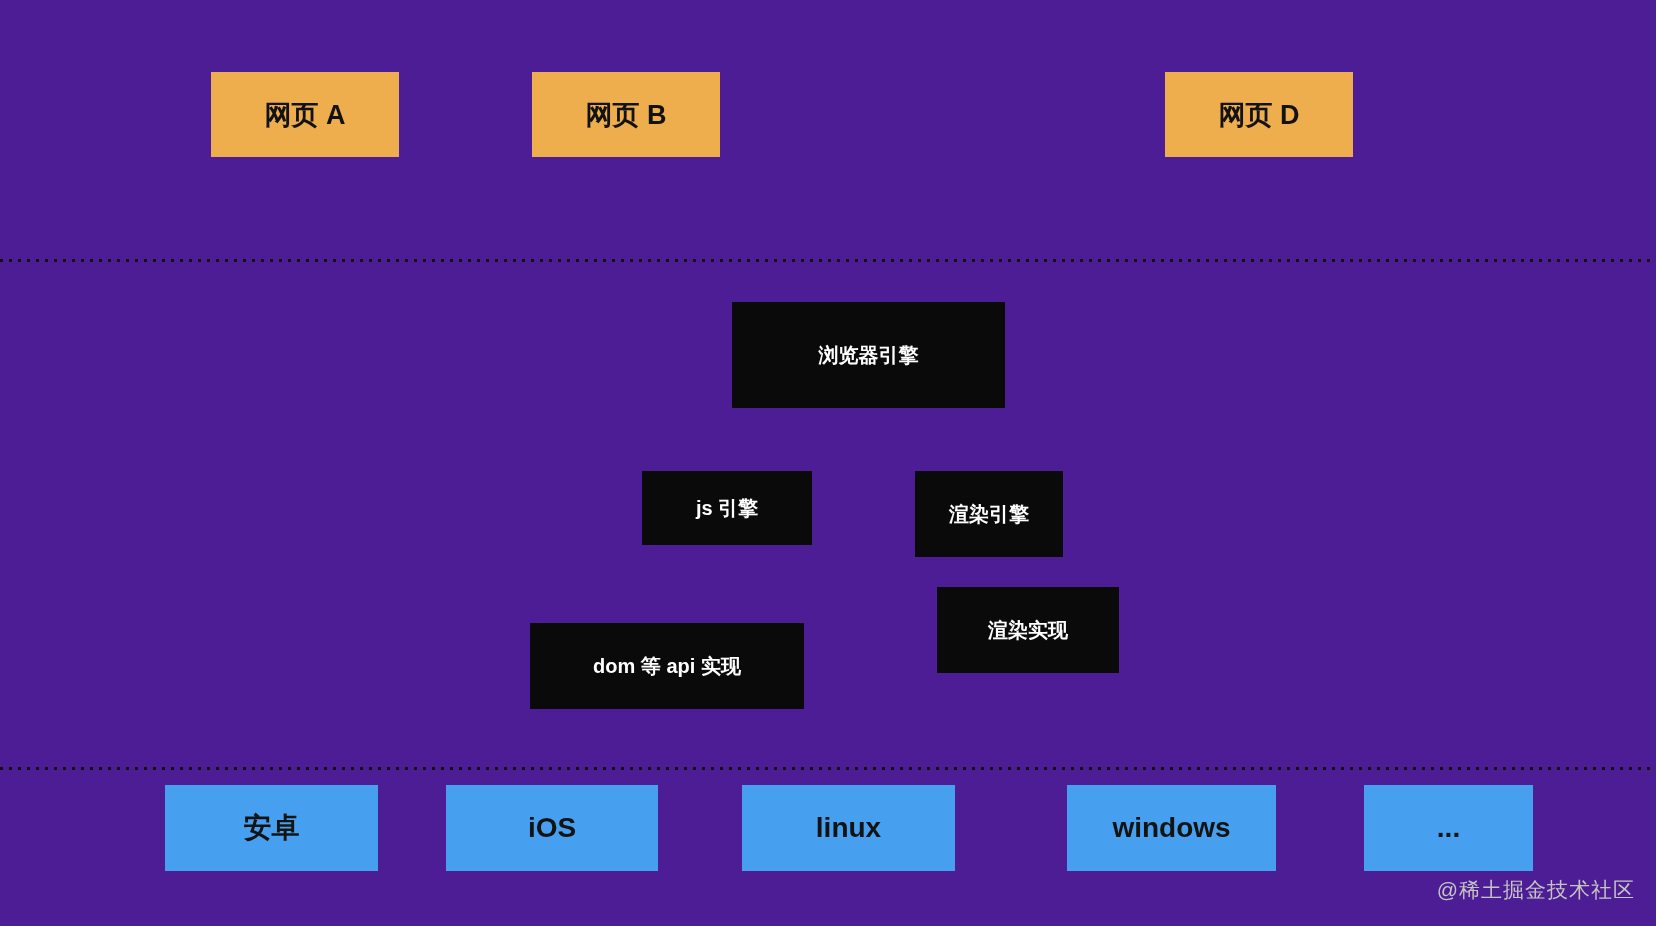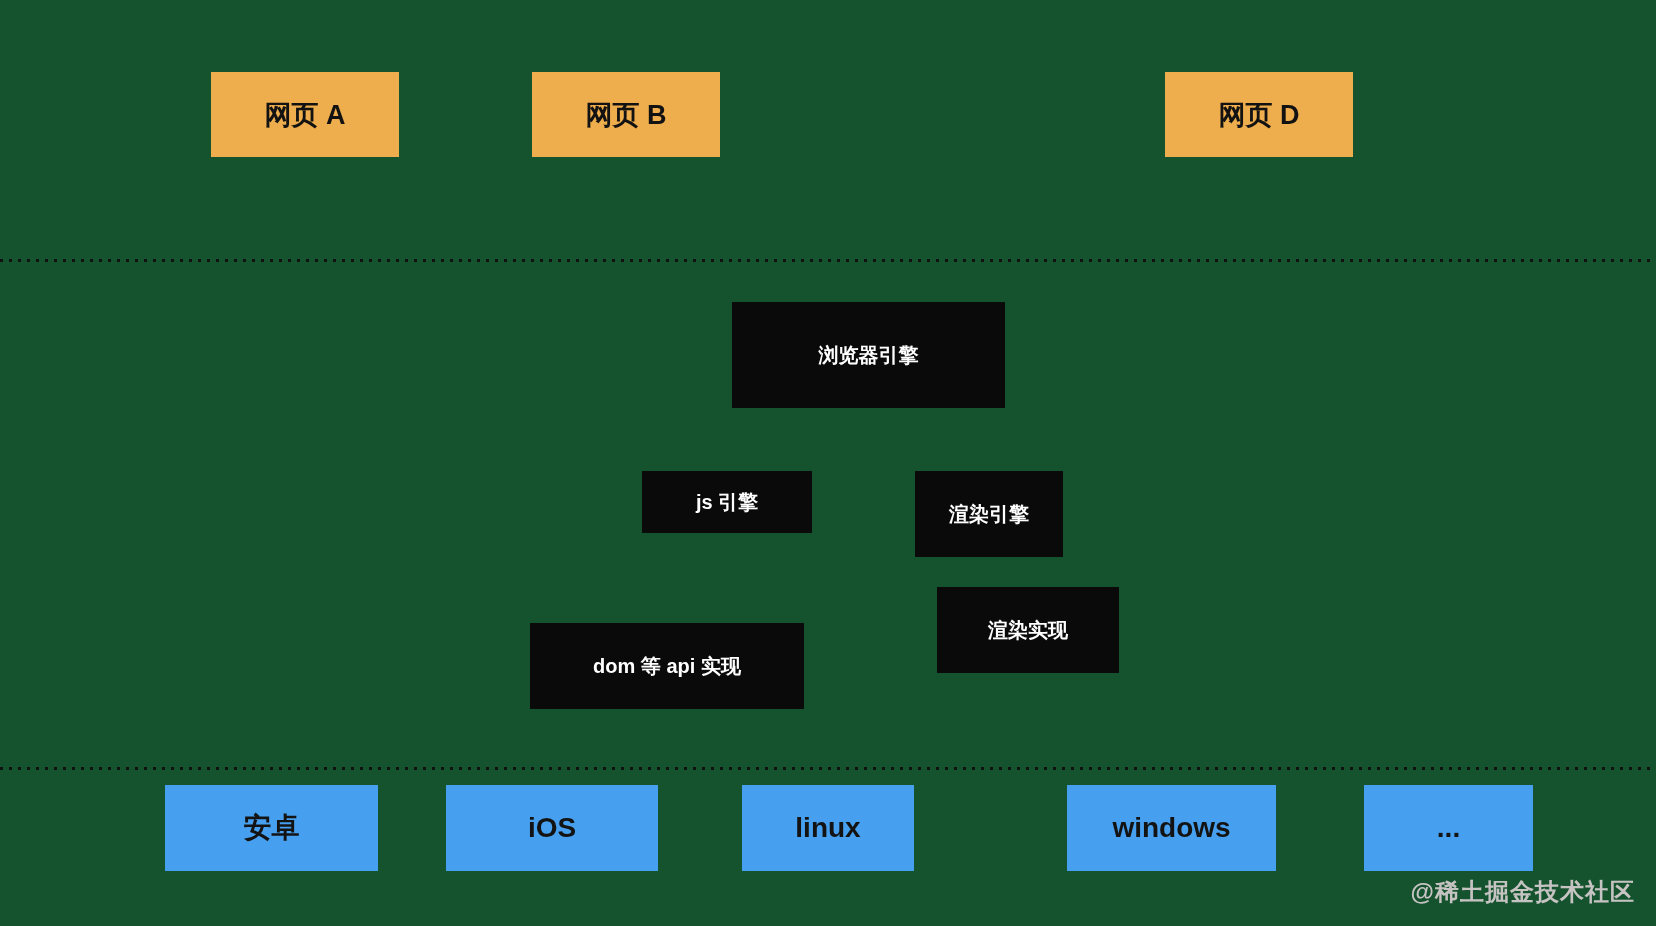--- a/index.html
+++ b/index.html
@@ -5,21 +5,21 @@
   html, body {
     margin: 0;
     padding: 0;
     background: #ffffff;
     font-family: "Liberation Sans", "DejaVu Sans", sans-serif;
   }
   .canvas {
     position: relative;
     width: 1656px;
     height: 926px;
-    background: #14532d;
+    background: #4c1d95;
     overflow: hidden;
   }
   .box {
     position: absolute;
     display: flex;
     align-items: center;
     justify-content: center;
     font-weight: 700;
     box-sizing: border-box;
     white-space: nowrap;
@@ -38,36 +38,36 @@
   .page-c { left: 836px; }
   .page-d { left: 1165px; }
 
   
   .engine-box {
     background: #0a0a0a;
     color: #ffffff;
     font-size: 20px;
   }
   .browser-engine { left: 732px; top: 302px; width: 273px; height: 106px; }
-  .js-engine      { left: 642px; top: 471px; width: 170px; height: 62px; }
+  .js-engine      { left: 642px; top: 471px; width: 170px; height: 74px; }
   .render-engine  { left: 915px; top: 471px; width: 148px; height: 86px; }
   .dom-api-impl   { left: 530px; top: 623px; width: 274px; height: 86px; }
   .render-impl    { left: 937px; top: 587px; width: 182px; height: 86px; }
 
   
   .os-box {
     background: #47a0ef;
     color: #131313;
     font-size: 28px;
     top: 785px;
     height: 86px;
   }
   .os-android { left: 165px;  width: 213px; }
   .os-ios     { left: 446px;  width: 212px; text-align: center; }
-  .os-linux   { left: 742px;  width: 172px; }
+  .os-linux   { left: 742px;  width: 213px; }
   .os-windows { left: 1067px; width: 209px; }
   .os-more    { left: 1364px; width: 169px; }
 
   
   .dotted-divider {
     position: absolute;
     left: 0;
     width: 1656px;
     height: 3px;
     background-image: repeating-linear-gradient(
@@ -76,22 +76,22 @@
       transparent 3px, transparent 9px
     );
   }
   .divider-top    { top: 259px; }
   .divider-bottom { top: 767px; }
 
   .watermark {
     position: absolute;
     right: 21px;
     top: 876px;
-    font-size: 24px;
-    font-weight: 700;
+    font-size: 21px;
+    font-weight: 400;
     color: #c6c3c3;
     letter-spacing: 1px;
   }
 </style>
 </head>
 <body>
 
 <div class="canvas">
 
   <div class="box page-box page-a">网页 A</div>

